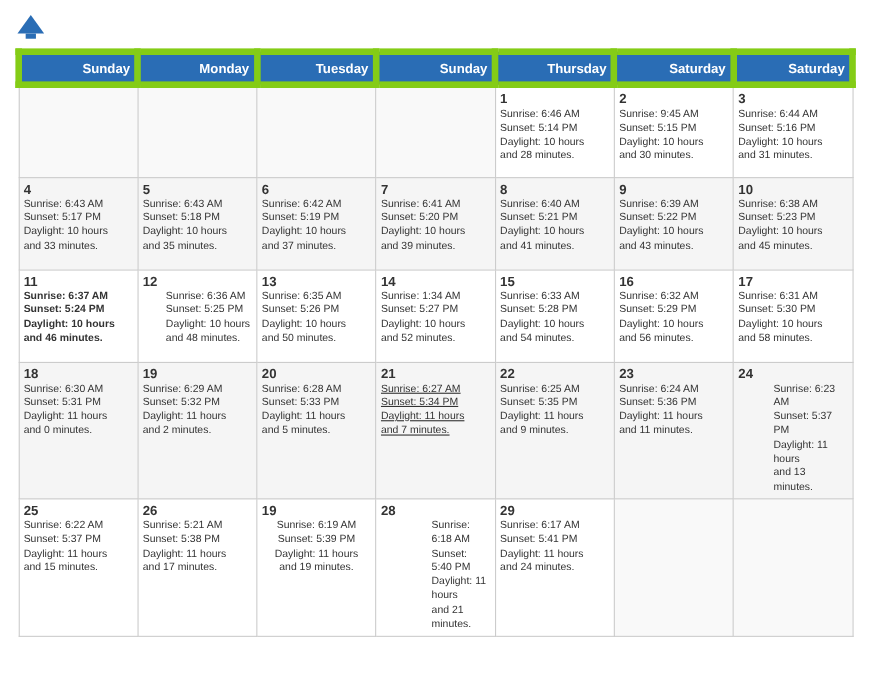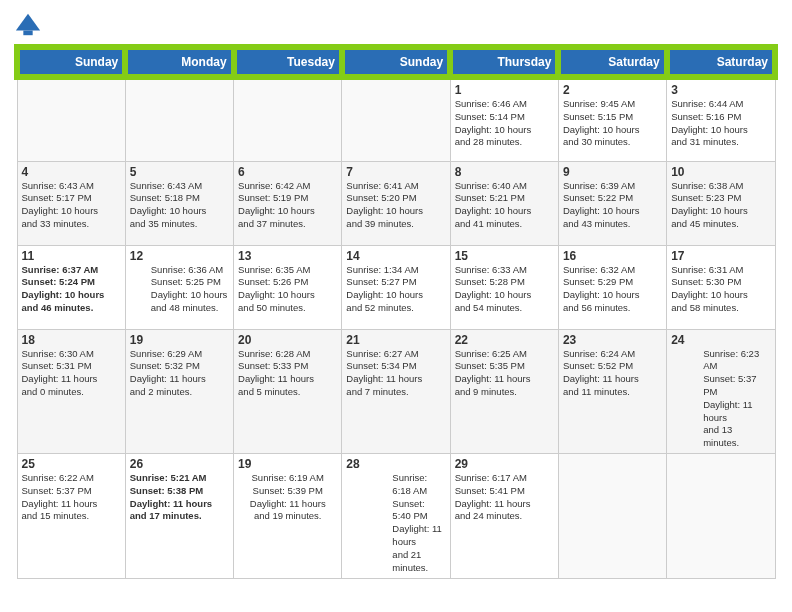--- a/index.html
+++ b/index.html
@@ -277,36 +277,36 @@
           </td>
           <td>
             <span class="day-number">20</span>
             <div class="day-info" style="white-space: pre-line;">Sunrise: 6:28 AM
 Sunset: 5:33 PM
 Daylight: 11 hours
 and 5 minutes.</div>
           </td>
           <td>
             <span class="day-number">21</span>
-            <div class="day-info" style="white-space: pre-line;">Sunrise: 6:27 AM
+            <div class="day-info" style="white-space: pre-line; text-decoration: underline;">Sunrise: 6:27 AM
 Sunset: 5:34 PM
 Daylight: 11 hours
 and 7 minutes.</div>
           </td>
           <td>
             <span class="day-number">22</span>
             <div class="day-info" style="white-space: pre-line;">Sunrise: 6:25 AM
 Sunset: 5:35 PM
 Daylight: 11 hours
 and 9 minutes.</div>
           </td>
           <td>
             <span class="day-number">23</span>
             <div class="day-info" style="white-space: pre-line;">Sunrise: 6:24 AM
-Sunset: 5:52 PM
+Sunset: 5:36 PM
 Daylight: 11 hours
 and 11 minutes.</div>
           </td>
           <td>
             <span class="day-number">24</span>
             <div class="day-info" style="white-space: pre-line; margin-left: 32px;">Sunrise: 6:23 AM
 Sunset: 5:37 PM
 Daylight: 11 hours
 and 13 minutes.</div>
           </td>
@@ -314,21 +314,21 @@
         <tr>
           <td>
             <span class="day-number">25</span>
             <div class="day-info" style="white-space: pre-line;">Sunrise: 6:22 AM
 Sunset: 5:37 PM
 Daylight: 11 hours
 and 15 minutes.</div>
           </td>
           <td>
             <span class="day-number">26</span>
-            <div class="day-info" style="white-space: pre-line; font-weight: bold;">Sunrise: 5:21 AM
+            <div class="day-info" style="white-space: pre-line;">Sunrise: 5:21 AM
 Sunset: 5:38 PM
 Daylight: 11 hours
 and 17 minutes.</div>
           </td>
           <td>
             <span class="day-number">19</span>
             <div class="day-info" style="white-space: pre-line; text-align: center;">Sunrise: 6:19 AM
 Sunset: 5:39 PM
 Daylight: 11 hours
 and 19 minutes.</div>

